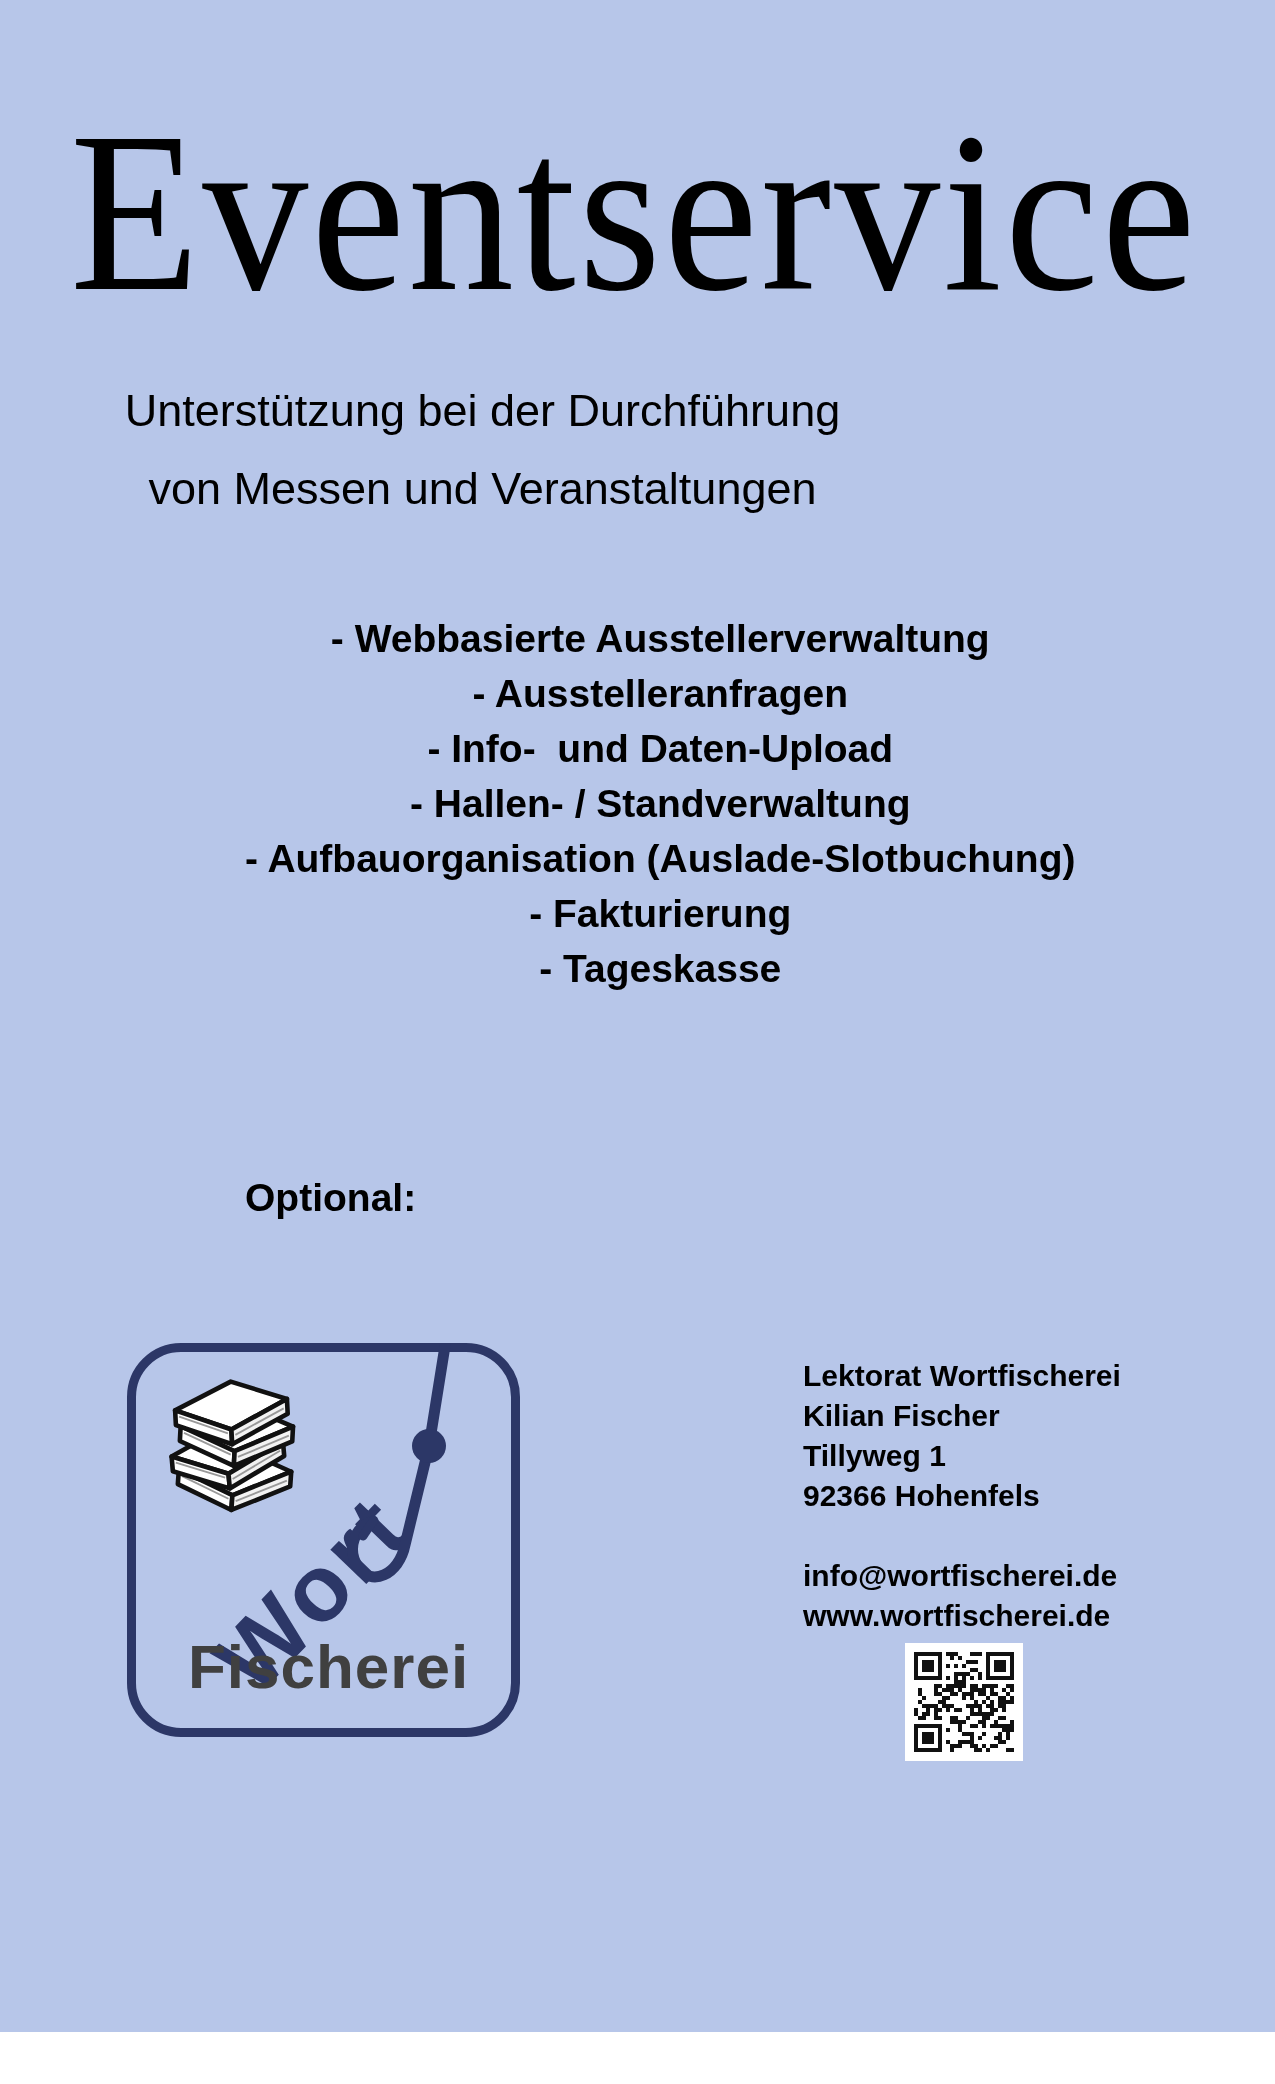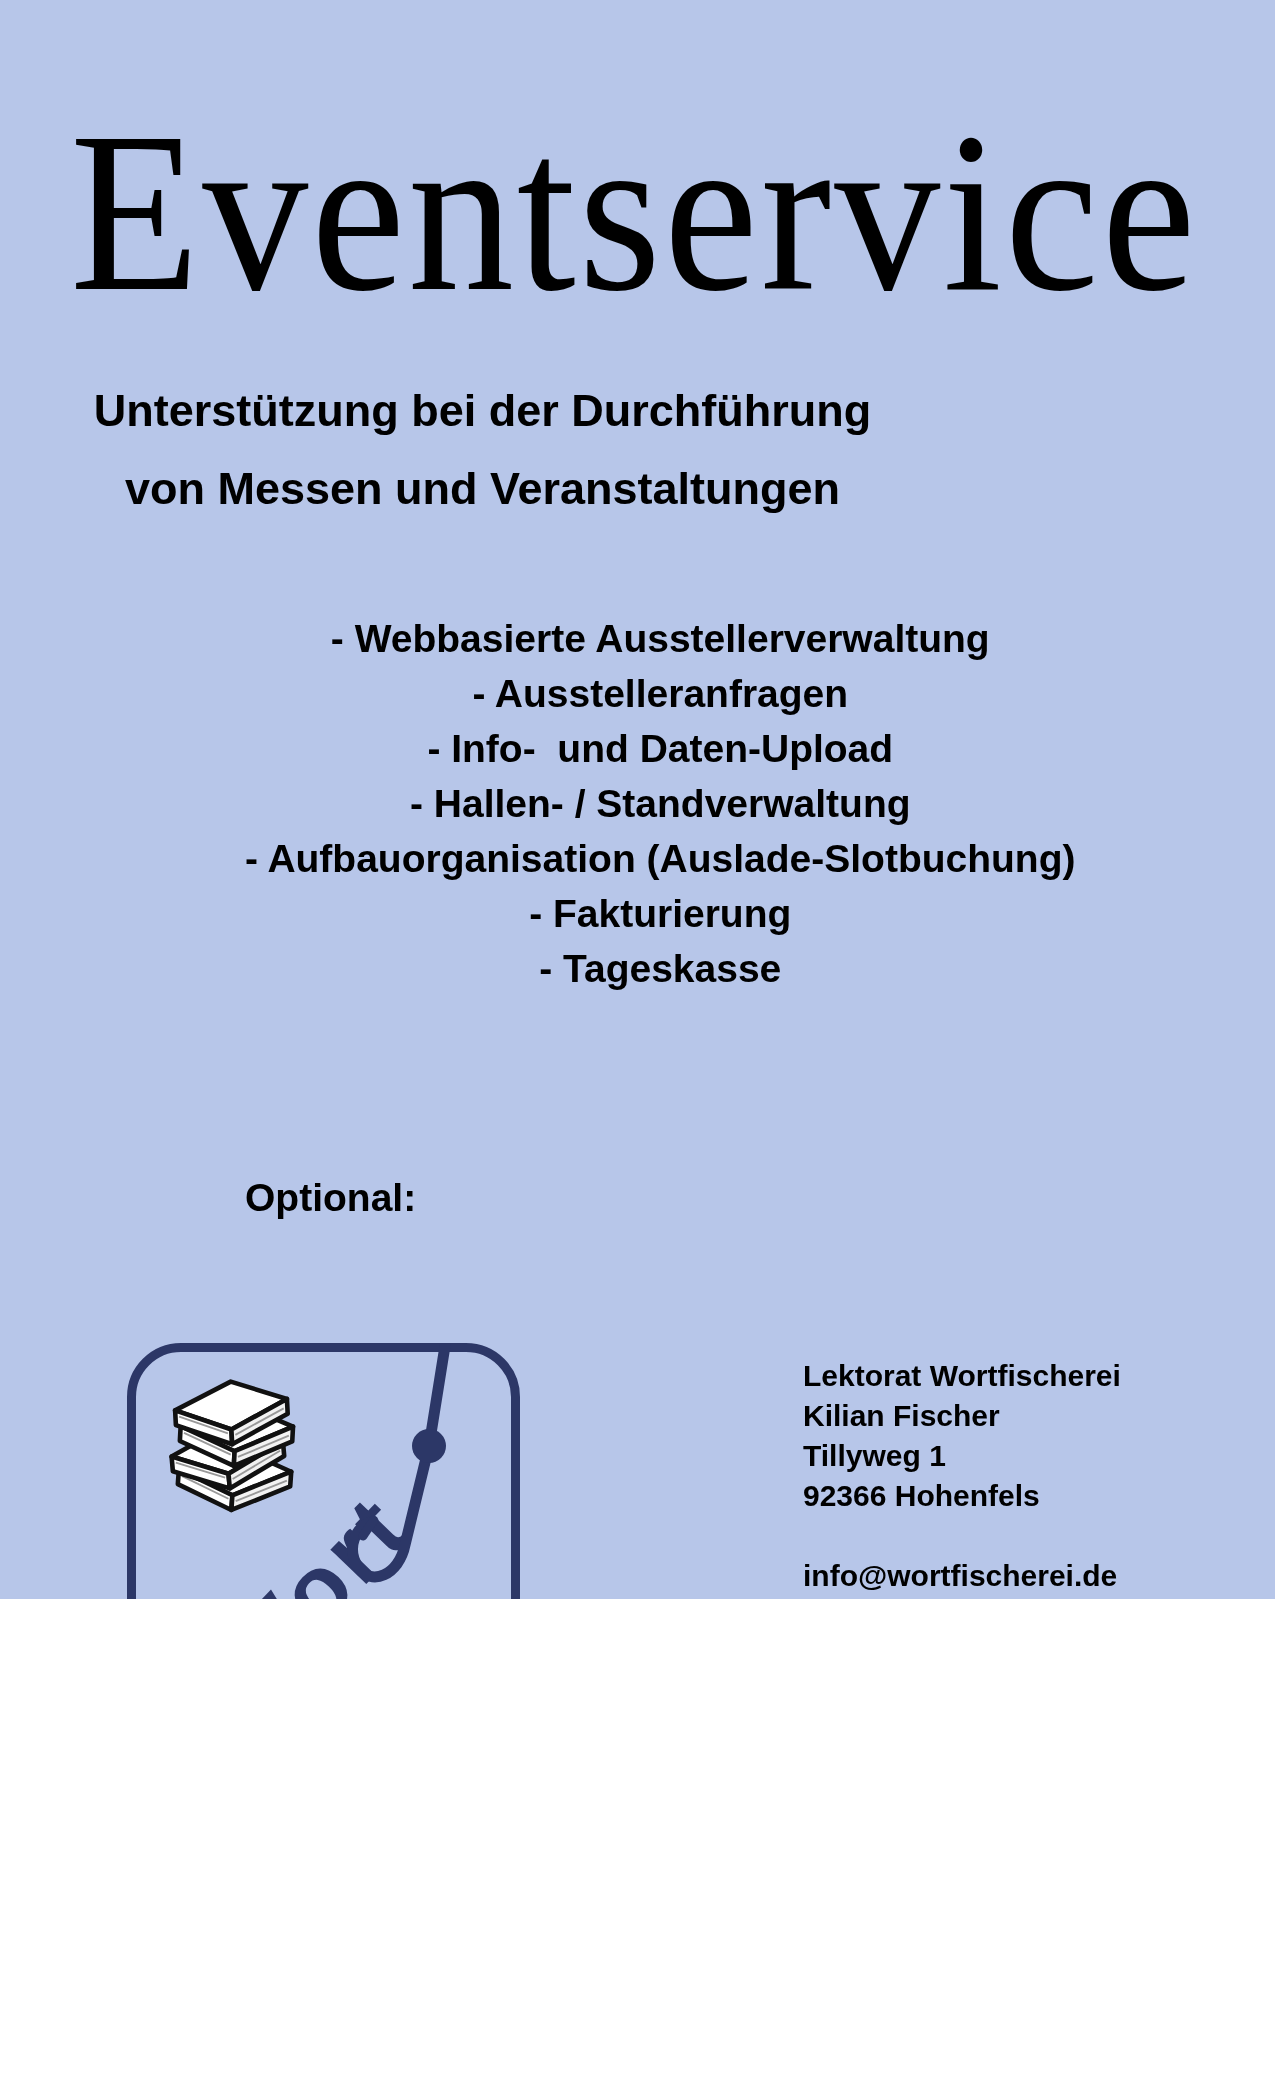--- a/index.html
+++ b/index.html
@@ -1,33 +1,33 @@
 <!DOCTYPE html>
 <html><head>
 <meta charset="utf-8">
 <style>
   html,body{margin:0;padding:0;}
   .page{
     position:relative;
-    width:1275px;height:1599px;
+    width:1275px;height:2032px;
     background:#b7c6e9;
     font-family:"Liberation Sans",sans-serif;
     color:#000;
     overflow:hidden;
   }
   .title{
     position:absolute;left:70px;top:98px;
     font-family:"Liberation Serif",serif;
     font-size:228px;line-height:1;font-weight:400;
     letter-spacing:3px;white-space:nowrap;
     transform:scaleX(0.93);transform-origin:left top;
   }
   .subtitle{
     position:absolute;left:0;top:372px;width:965px;
-    text-align:center;font-size:45px;font-weight:700;line-height:78px;
+    text-align:center;font-size:45px;font-weight:400;line-height:78px;
   }
   .services{
     position:absolute;left:245px;top:611px;
     font-size:39px;font-weight:700;line-height:55px;text-align:center;
   }
   .services div,.optional div{white-space:pre-wrap;}
   .optional{
     position:absolute;left:245px;top:1170px;
     font-size:39px;font-weight:700;line-height:55px;
   }
@@ -116,20 +116,21 @@
 
   <div class="contact">
     <div>
         <div>Lektorat Wortfischerei</div>
         <div>Kilian Fischer</div>
         <div>Tillyweg 1</div>
         <div>92366 Hohenfels</div>
       </div>
     <div class="spacer"></div>
     <div>info@wortfischerei.de</div>
+    <div>www.wortfischerei.de</div>
   </div>
 
   <div class="qr">
     <svg id="qr-svg" viewBox="0 0 100 100">
         <rect x="0" y="0" width="4" height="4"></rect>
         <rect x="4" y="0" width="4" height="4"></rect>
         <rect x="8" y="0" width="4" height="4"></rect>
         <rect x="12" y="0" width="4" height="4"></rect>
         <rect x="16" y="0" width="4" height="4"></rect>
         <rect x="20" y="0" width="4" height="4"></rect>

